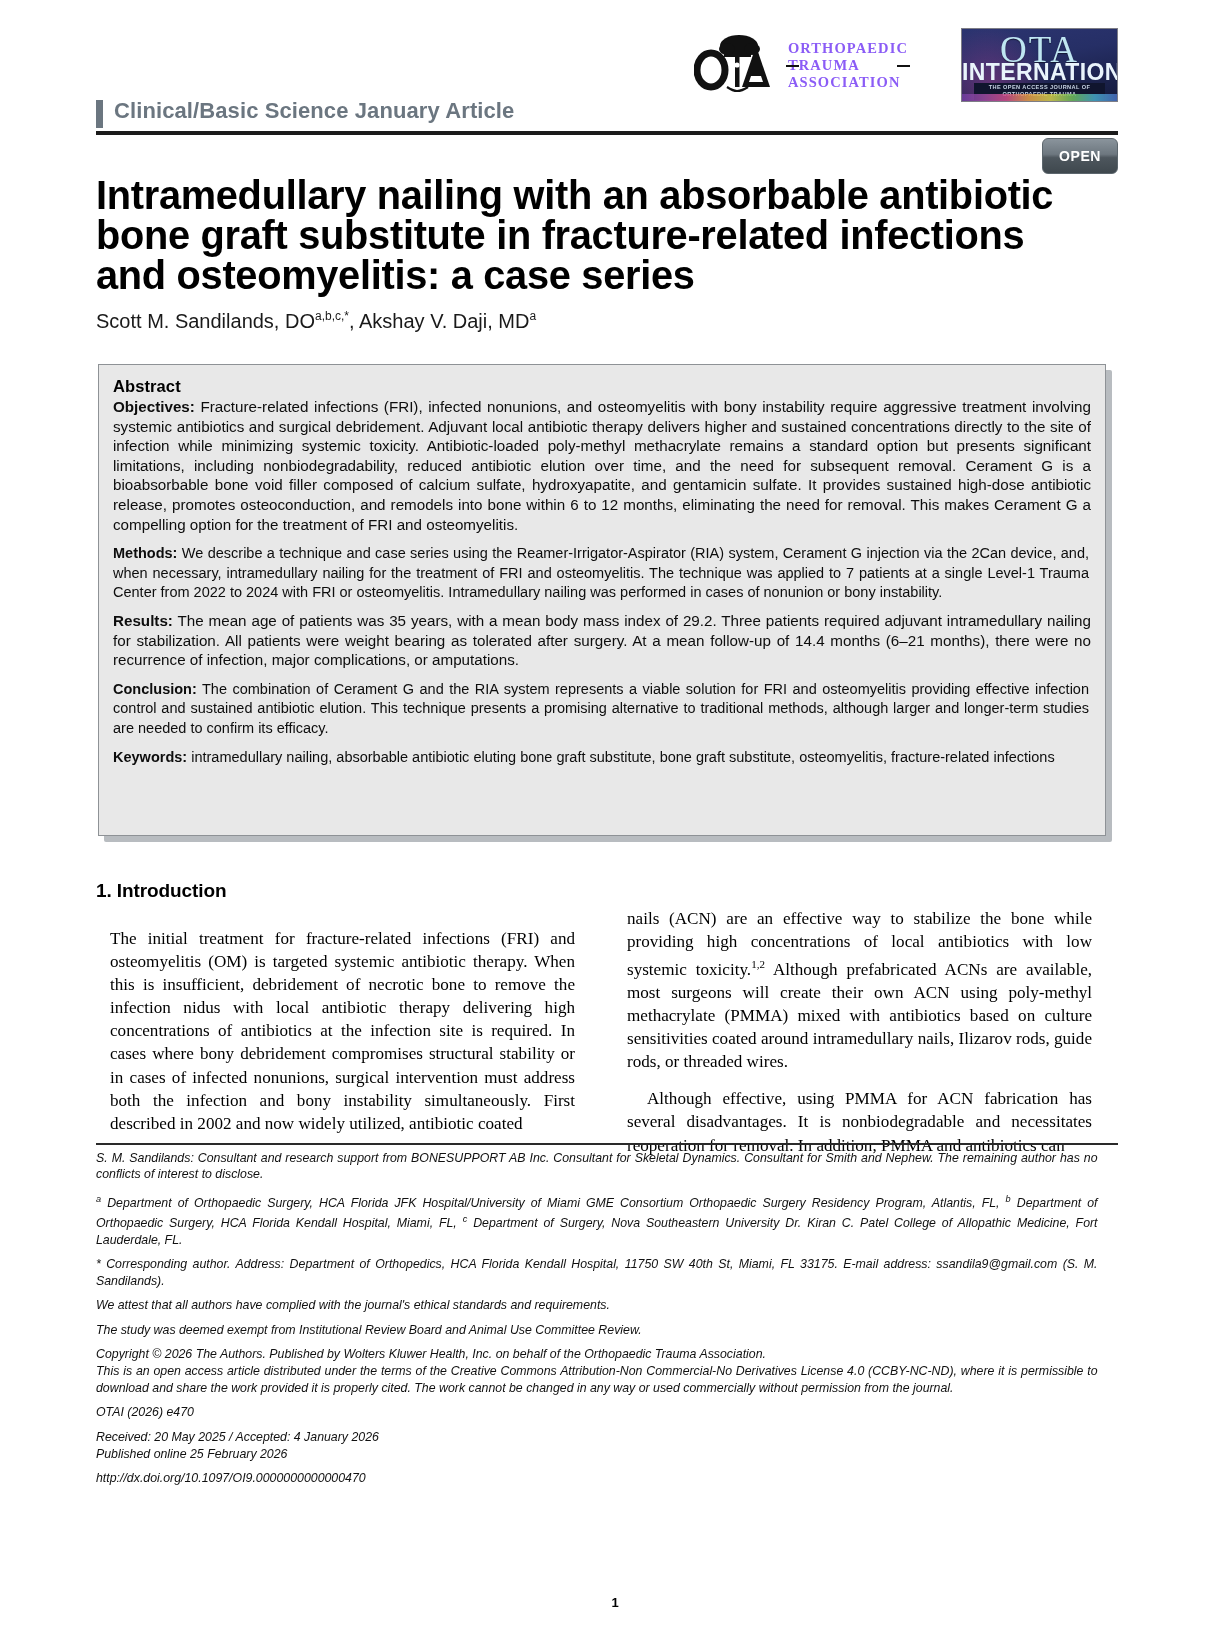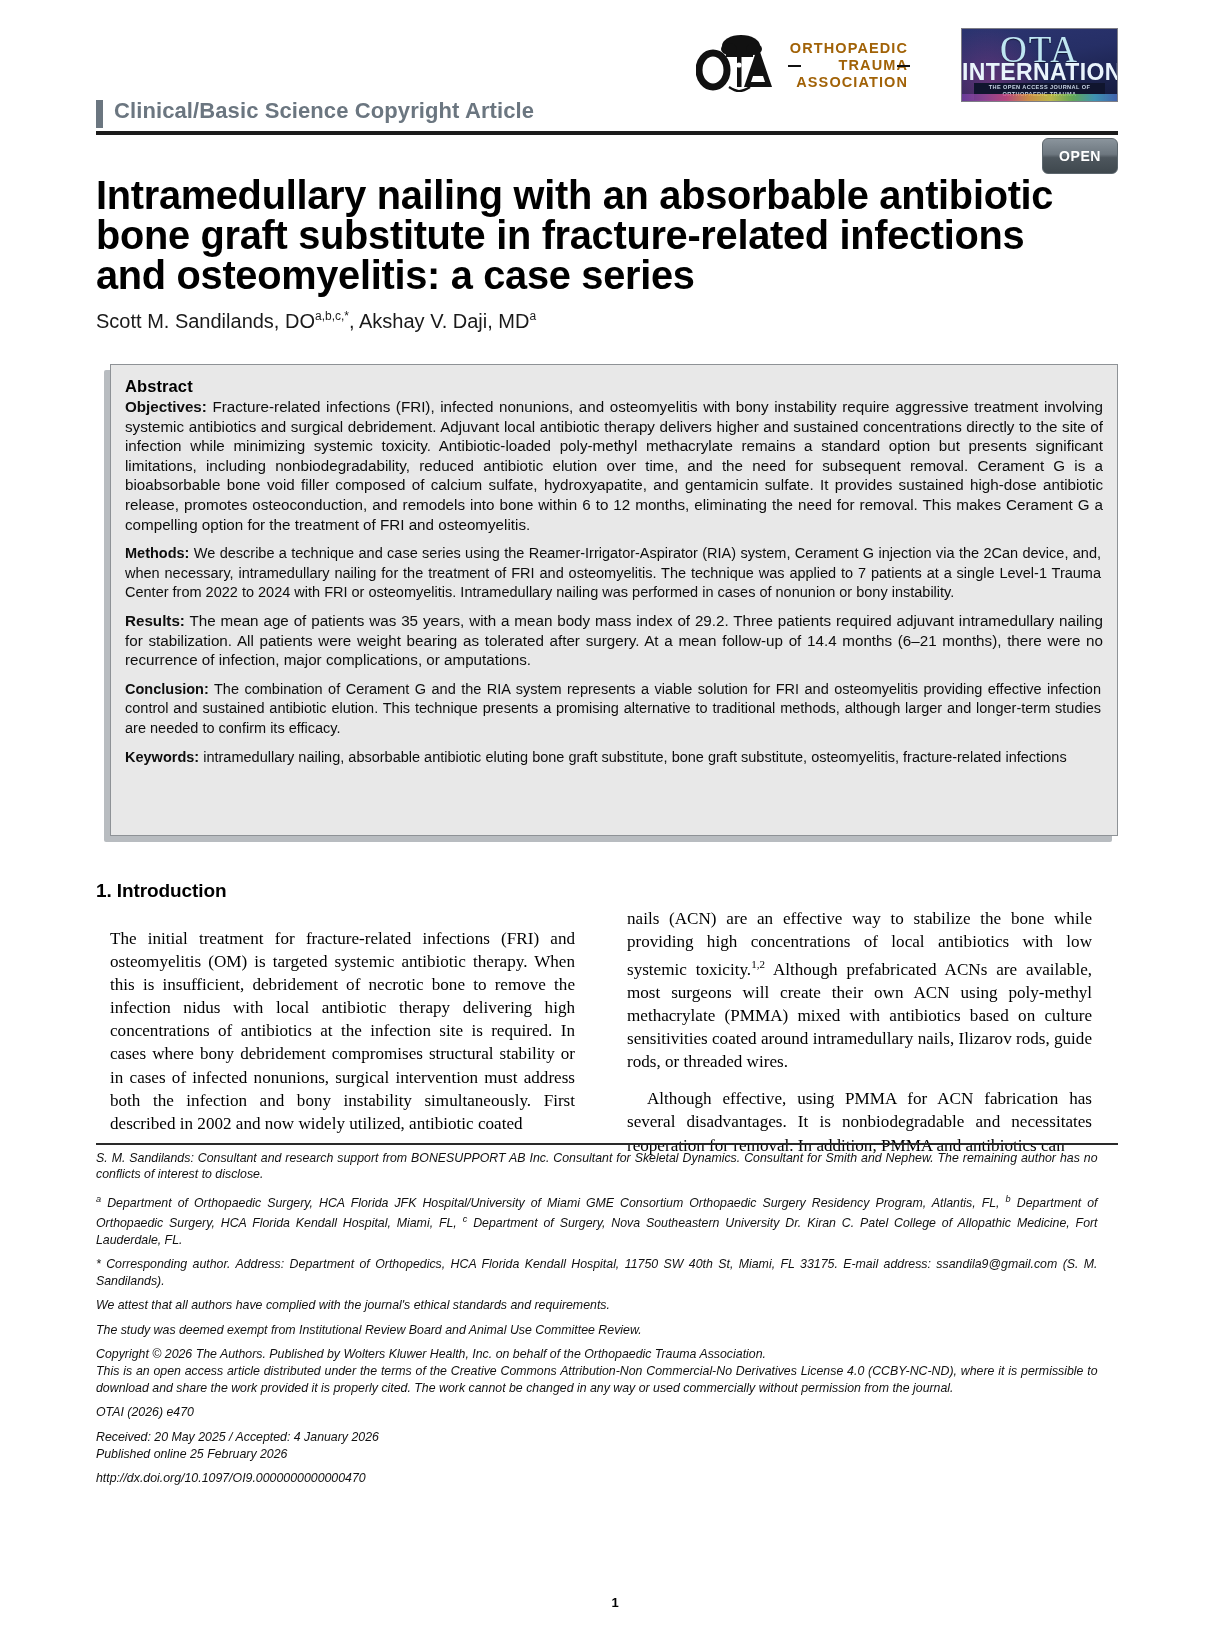--- a/index.html
+++ b/index.html
@@ -34,27 +34,27 @@
     align-items: center;
     gap: 8px;
   }
   .ota-mark {
     position: relative;
     width: 86px;
     height: 62px;
   }
   .ota-mark svg { display: block; }
   .ota-words {
-    font-family: Liberation Sans, sans-serif;
+    font-family: Liberation Serif, serif;
     font-weight: bold;
     font-size: 14.5px;
     line-height: 17px;
     letter-spacing: 1.1px;
-    color: #a16207;
-    text-align: right;
+    color: #8b5cf6;
+    text-align: left;
   }
   .ota-words .row { white-space: nowrap; }
   .ota-words .row.mid { position: relative; }
   .ota-words .row.mid::before,
   .ota-words .row.mid::after {
     content: "";
     position: absolute;
     top: 50%;
     width: 13px;
     height: 1.6px;
@@ -208,21 +208,20 @@
   .abstract {
     position: absolute;
     left: 98px;
     top: 364px;
     width: 1008px;
     height: 472px;
     background: #e8e8e8;
     border: 1px solid #8e9296;
     box-sizing: border-box;
     padding: 12px 14px 16px 14px;
-    margin-left: 12px;
   }
   .abstract .ab-head {
     font-size: 16.5px;
     font-weight: bold;
     margin: 0 0 1px 0;
     letter-spacing: 0.1px;
   }
   .abstract p {
     margin: 0 0 9px 0;
     font-size: 15.2px;
@@ -342,21 +341,21 @@
       <div class="otai-sub">
         <div>THE OPEN ACCESS JOURNAL OF</div>
         <div>ORTHOPAEDIC TRAUMA</div>
       </div>
       <div class="otai-rainbow"></div>
     </div>
   </div>
 
   <div class="type-bar">
     <div class="tick"></div>
-    <div class="type-label">Clinical/Basic Science Copyright Article</div>
+    <div class="type-label">Clinical/Basic Science January Article</div>
   </div>
   <div class="rule-thick"></div>
 
   <div class="open-badge">OPEN</div>
 
   <div class="title">Intramedullary nailing with an absorbable antibiotic bone graft substitute in fracture-related infections and osteomyelitis: a case series</div>
   <div class="authors">Scott M. Sandilands, DO<sup>a,b,c,</sup><sup>*</sup>, Akshay V. Daji, MD<sup>a</sup></div>
 
   <div class="abstract-shadow"></div>
   <div class="abstract">

